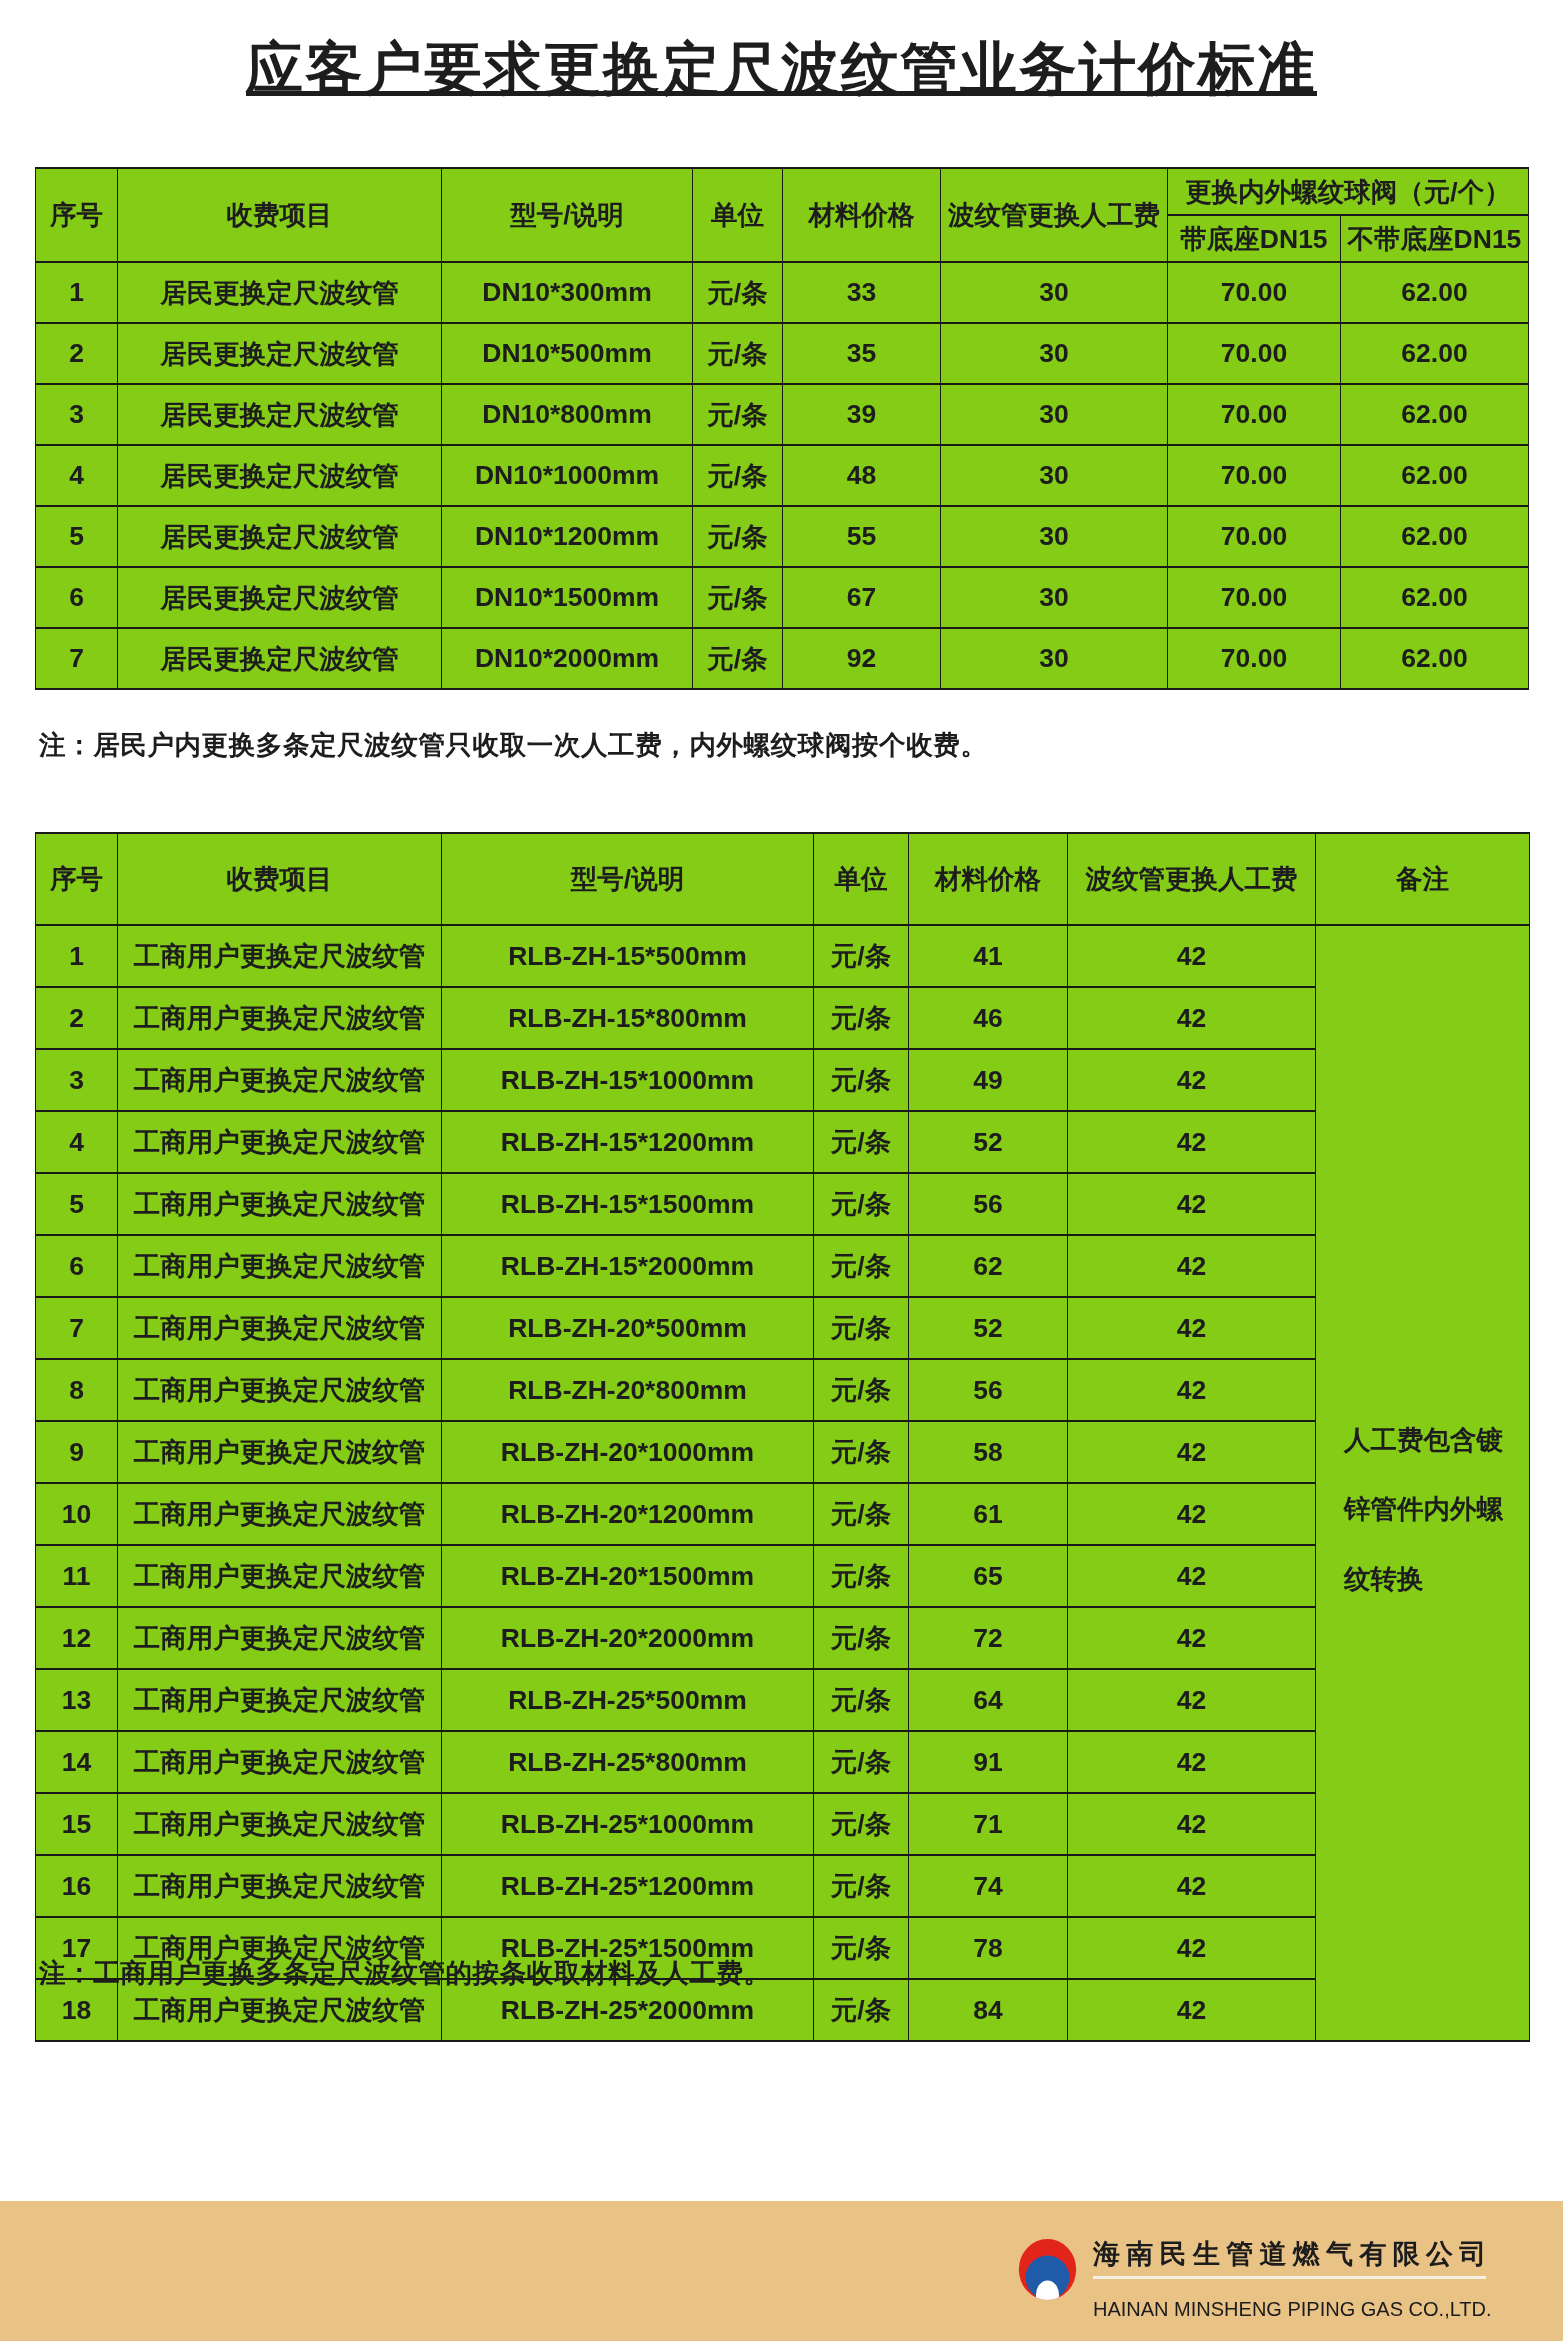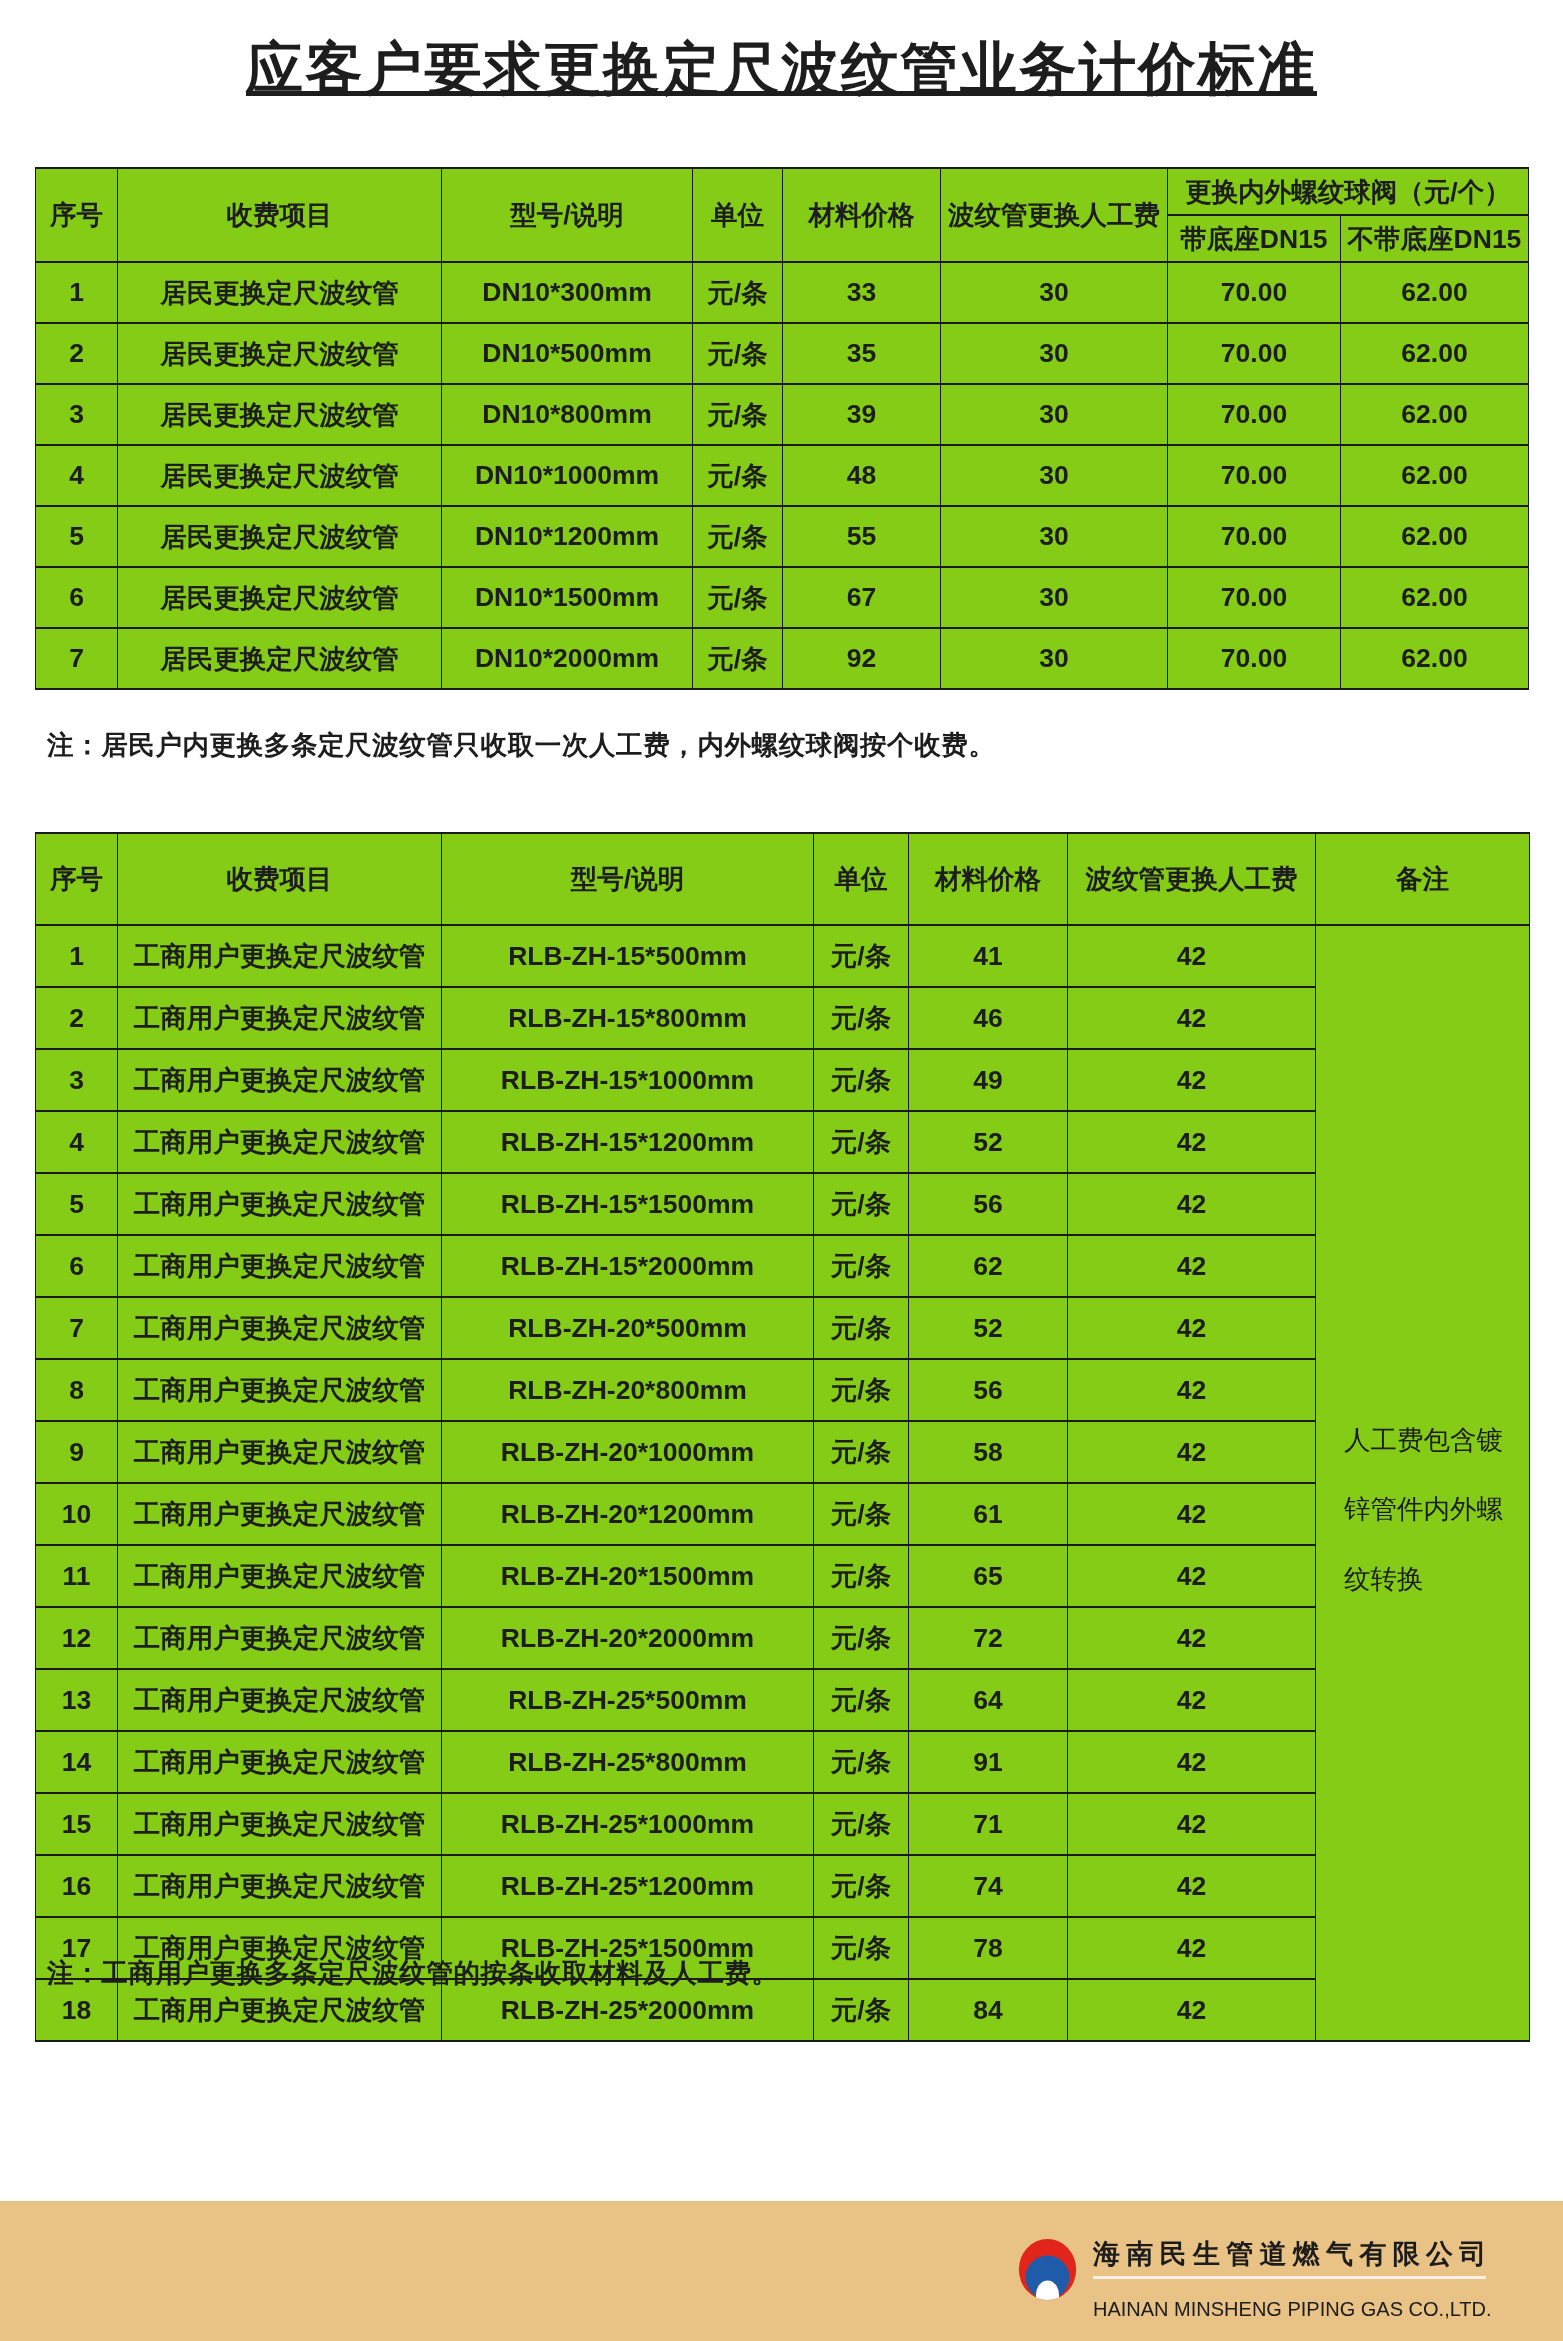--- a/index.html
+++ b/index.html
@@ -39,27 +39,27 @@
   .t1 thead tr{height:47px;}
   .t1 tbody tr{height:61px;}
   .t2 thead tr{height:92px;}
   .t2 tbody tr{height:62px;}
   .remark-cell{
     text-align:left;vertical-align:middle;
     padding-left:28px;
   }
   .remark-cell .remark-lines{transform:translateY(26.5px);}
   .remark-cell .remark-lines div{
-    font-size:26.5px;line-height:2.62;font-weight:normal;
+    font-size:26.5px;line-height:2.62;font-weight:bold;
     white-space:nowrap;
   }
   .note{
     position:absolute;left:39px;
     font-size:26.5px;font-weight:bold;letter-spacing:0.6px;
-    color:#1d1d1d;white-space:nowrap;margin-left:8px;
+    color:#1d1d1d;white-space:nowrap;
   }
   .note1{top:727px;}
   .note2{top:1955px;}
   .footer{
     position:absolute;left:0;top:2201px;
     width:1563px;height:161px;
     background:#e9c286;
   }
   .logo{
     position:absolute;left:1017px;top:38px;

